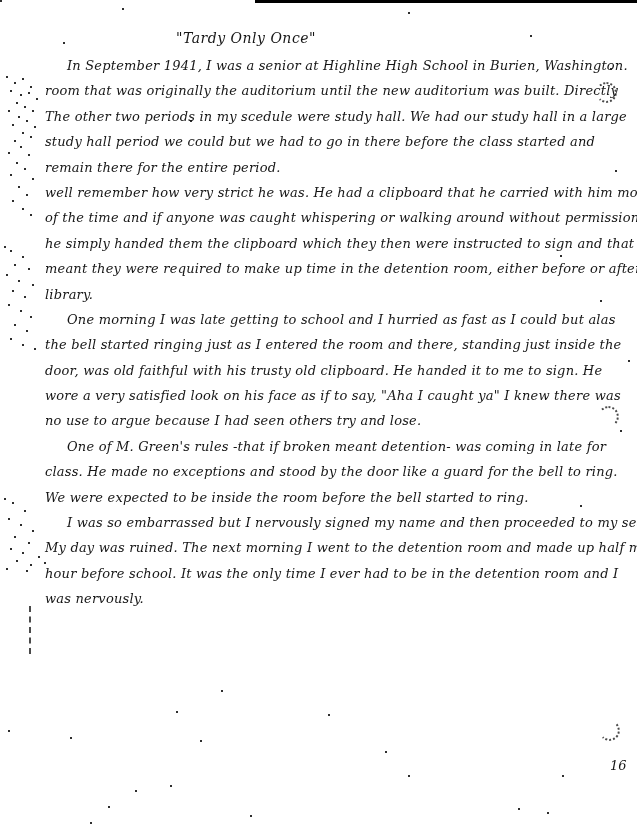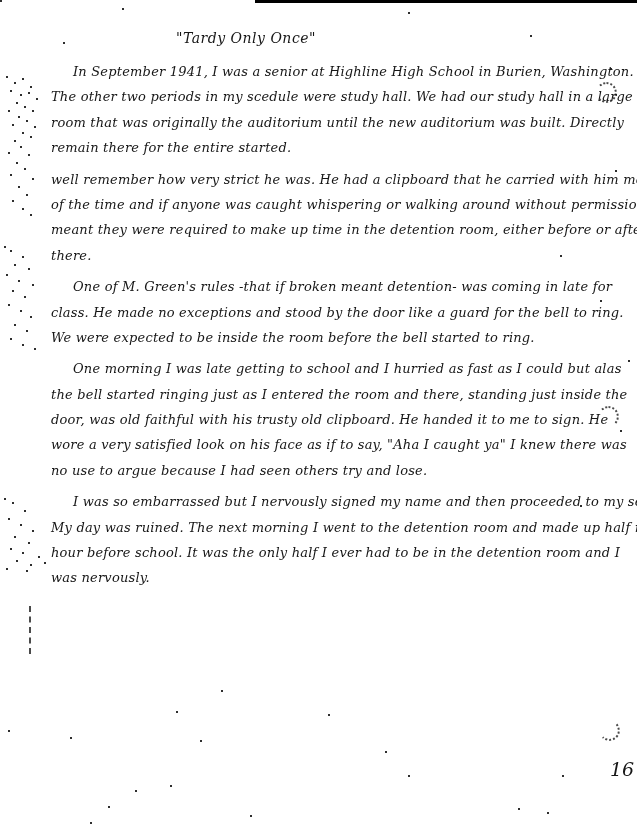--- a/index.html
+++ b/index.html
@@ -17,31 +17,31 @@
   
   .title{
     position:absolute;left:176px;top:30px;
     font-size:14px;letter-spacing:.5px;white-space:nowrap;
   }
   
   .text-block{
     position:absolute;left:45px;top:53px;width:552px;
     font-size:13px;
   }
-  .para{margin:6px;}
+  .para{margin:0;}
   .line{
     height:25.4px;line-height:25.4px;
     white-space:nowrap;overflow:visible;
     letter-spacing:.2px;
   }
   .indent{text-indent:22px;}
   
   .page-number{
     position:absolute;left:610px;top:758px;
-    font-size:19px;
+    font-size:13px;
   }
   
   .punch{
     position:absolute;width:21px;height:21px;
     border:2px dotted #4a4a4a;border-radius:50%;
     box-sizing:border-box;
   }
   .punch-1{left:596px;top:82px;border-left-color:transparent;}
   .punch-2{left:598px;top:406px;border-bottom-color:transparent;border-left-color:transparent;}
   .punch-3{left:599px;top:720px;border-top-color:transparent;border-left-color:transparent;}
@@ -89,50 +89,52 @@
   <div class="punch punch-1"></div>
   <div class="punch punch-2"></div>
   <div class="punch punch-3"></div>
 
   <div class="title">"Tardy Only Once"</div>
 
   <div class="text-block">
 
     <div class="para">
       <div class="line indent">In September 1941, I was a senior at Highline High School in Burien, Washington.</div>
+      <div class="line">room that was originally the auditorium until the new auditorium was built. Directly</div>
       <div class="line">The other two periods in my scedule were study hall. We had our study hall in a large</div>
-      <div class="line">room that was originally the auditorium until the new auditorium was built. Directly</div>
-      <div class="line">remain there for the entire started.</div>
+      <div class="line">study hall period we could but we had to go in there before the class started and</div>
+      <div class="line">remain there for the entire period.</div>
     </div>
 
     <div class="para">
       <div class="line">well remember how very strict he was. He had a clipboard that he carried with him most</div>
       <div class="line">of the time and if anyone was caught whispering or walking around without permission,</div>
+      <div class="line">he simply handed them the clipboard which they then were instructed to sign and that</div>
       <div class="line">meant they were required to make up time in the detention room, either before or after</div>
-      <div class="line">there.</div>
-    </div>
-
-    <div class="para">
-      <div class="line indent">One of M. Green's rules -that if broken meant detention- was coming in late for</div>
-      <div class="line">class. He made no exceptions and stood by the door like a guard for the bell to ring.</div>
-      <div class="line">We were expected to be inside the room before the bell started to ring.</div>
+      <div class="line">library.</div>
     </div>
 
     <div class="para">
       <div class="line indent">One morning I was late getting to school and I hurried as fast as I could but alas</div>
       <div class="line">the bell started ringing just as I entered the room and there, standing just inside the</div>
       <div class="line">door, was old faithful with his trusty old clipboard. He handed it to me to sign. He</div>
       <div class="line">wore a very satisfied look on his face as if to say, "Aha I caught ya" I knew there was</div>
       <div class="line">no use to argue because I had seen others try and lose.</div>
     </div>
 
     <div class="para">
+      <div class="line indent">One of M. Green's rules -that if broken meant detention- was coming in late for</div>
+      <div class="line">class. He made no exceptions and stood by the door like a guard for the bell to ring.</div>
+      <div class="line">We were expected to be inside the room before the bell started to ring.</div>
+    </div>
+
+    <div class="para">
       <div class="line indent">I was so embarrassed but I nervously signed my name and then proceeded to my seat.</div>
       <div class="line">My day was ruined. The next morning I went to the detention room and made up half my</div>
-      <div class="line">hour before school. It was the only half I ever had to be in the detention room and I</div>
+      <div class="line">hour before school. It was the only time I ever had to be in the detention room and I</div>
       <div class="line">was nervously.</div>
     </div>
 
   </div>
 
   <div class="page-number">16</div>
 
 </div>
 
 </body></html>

